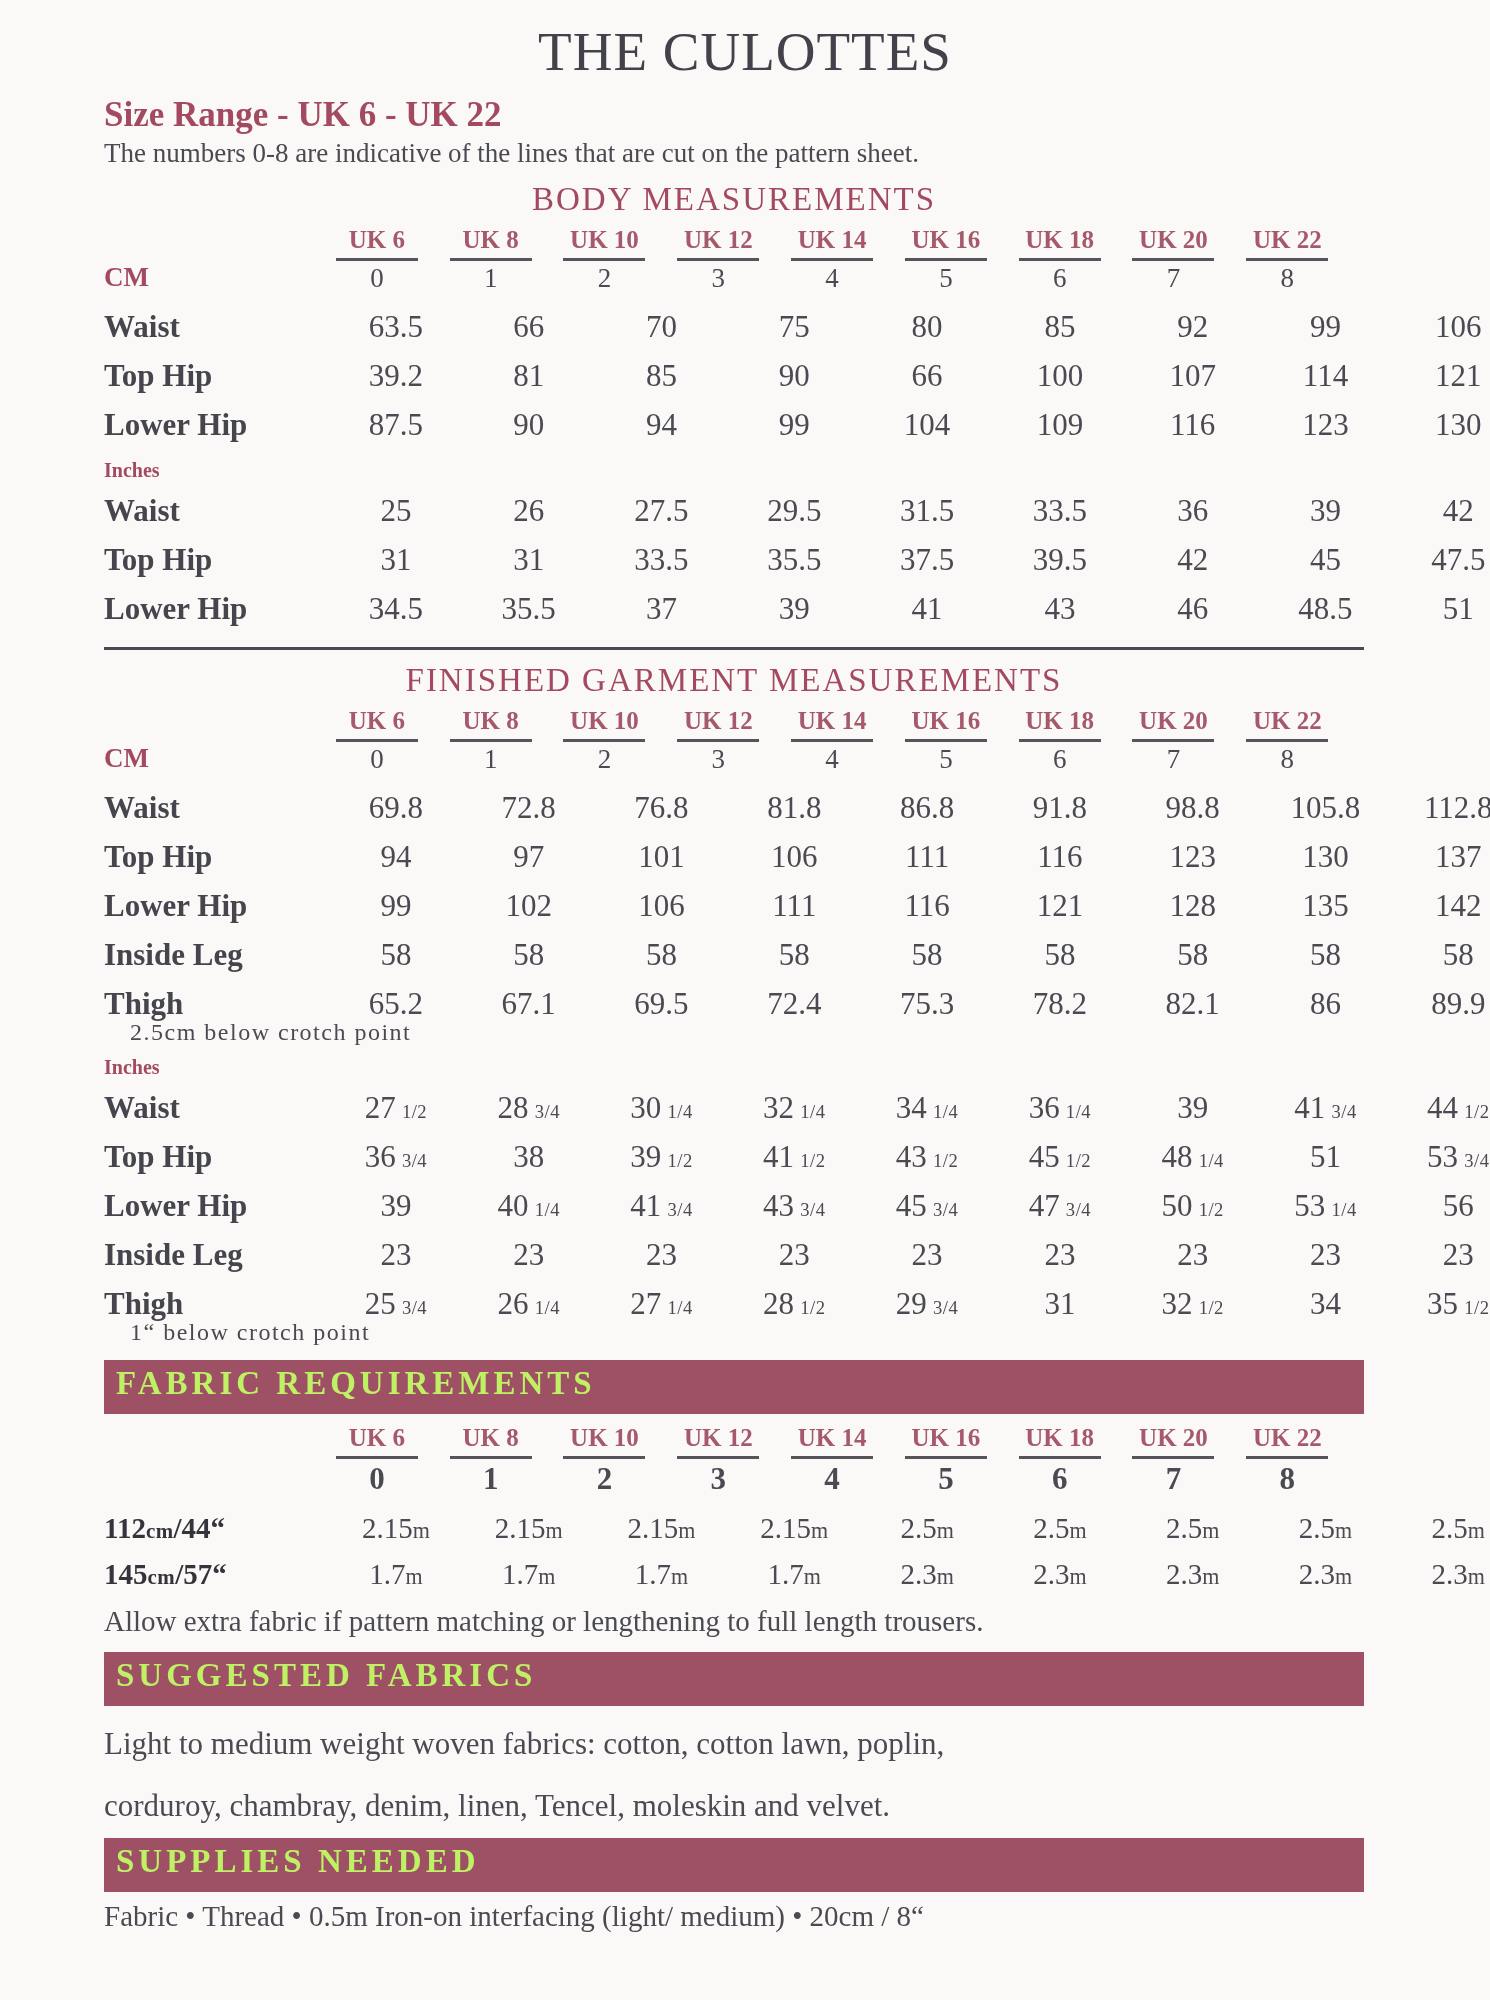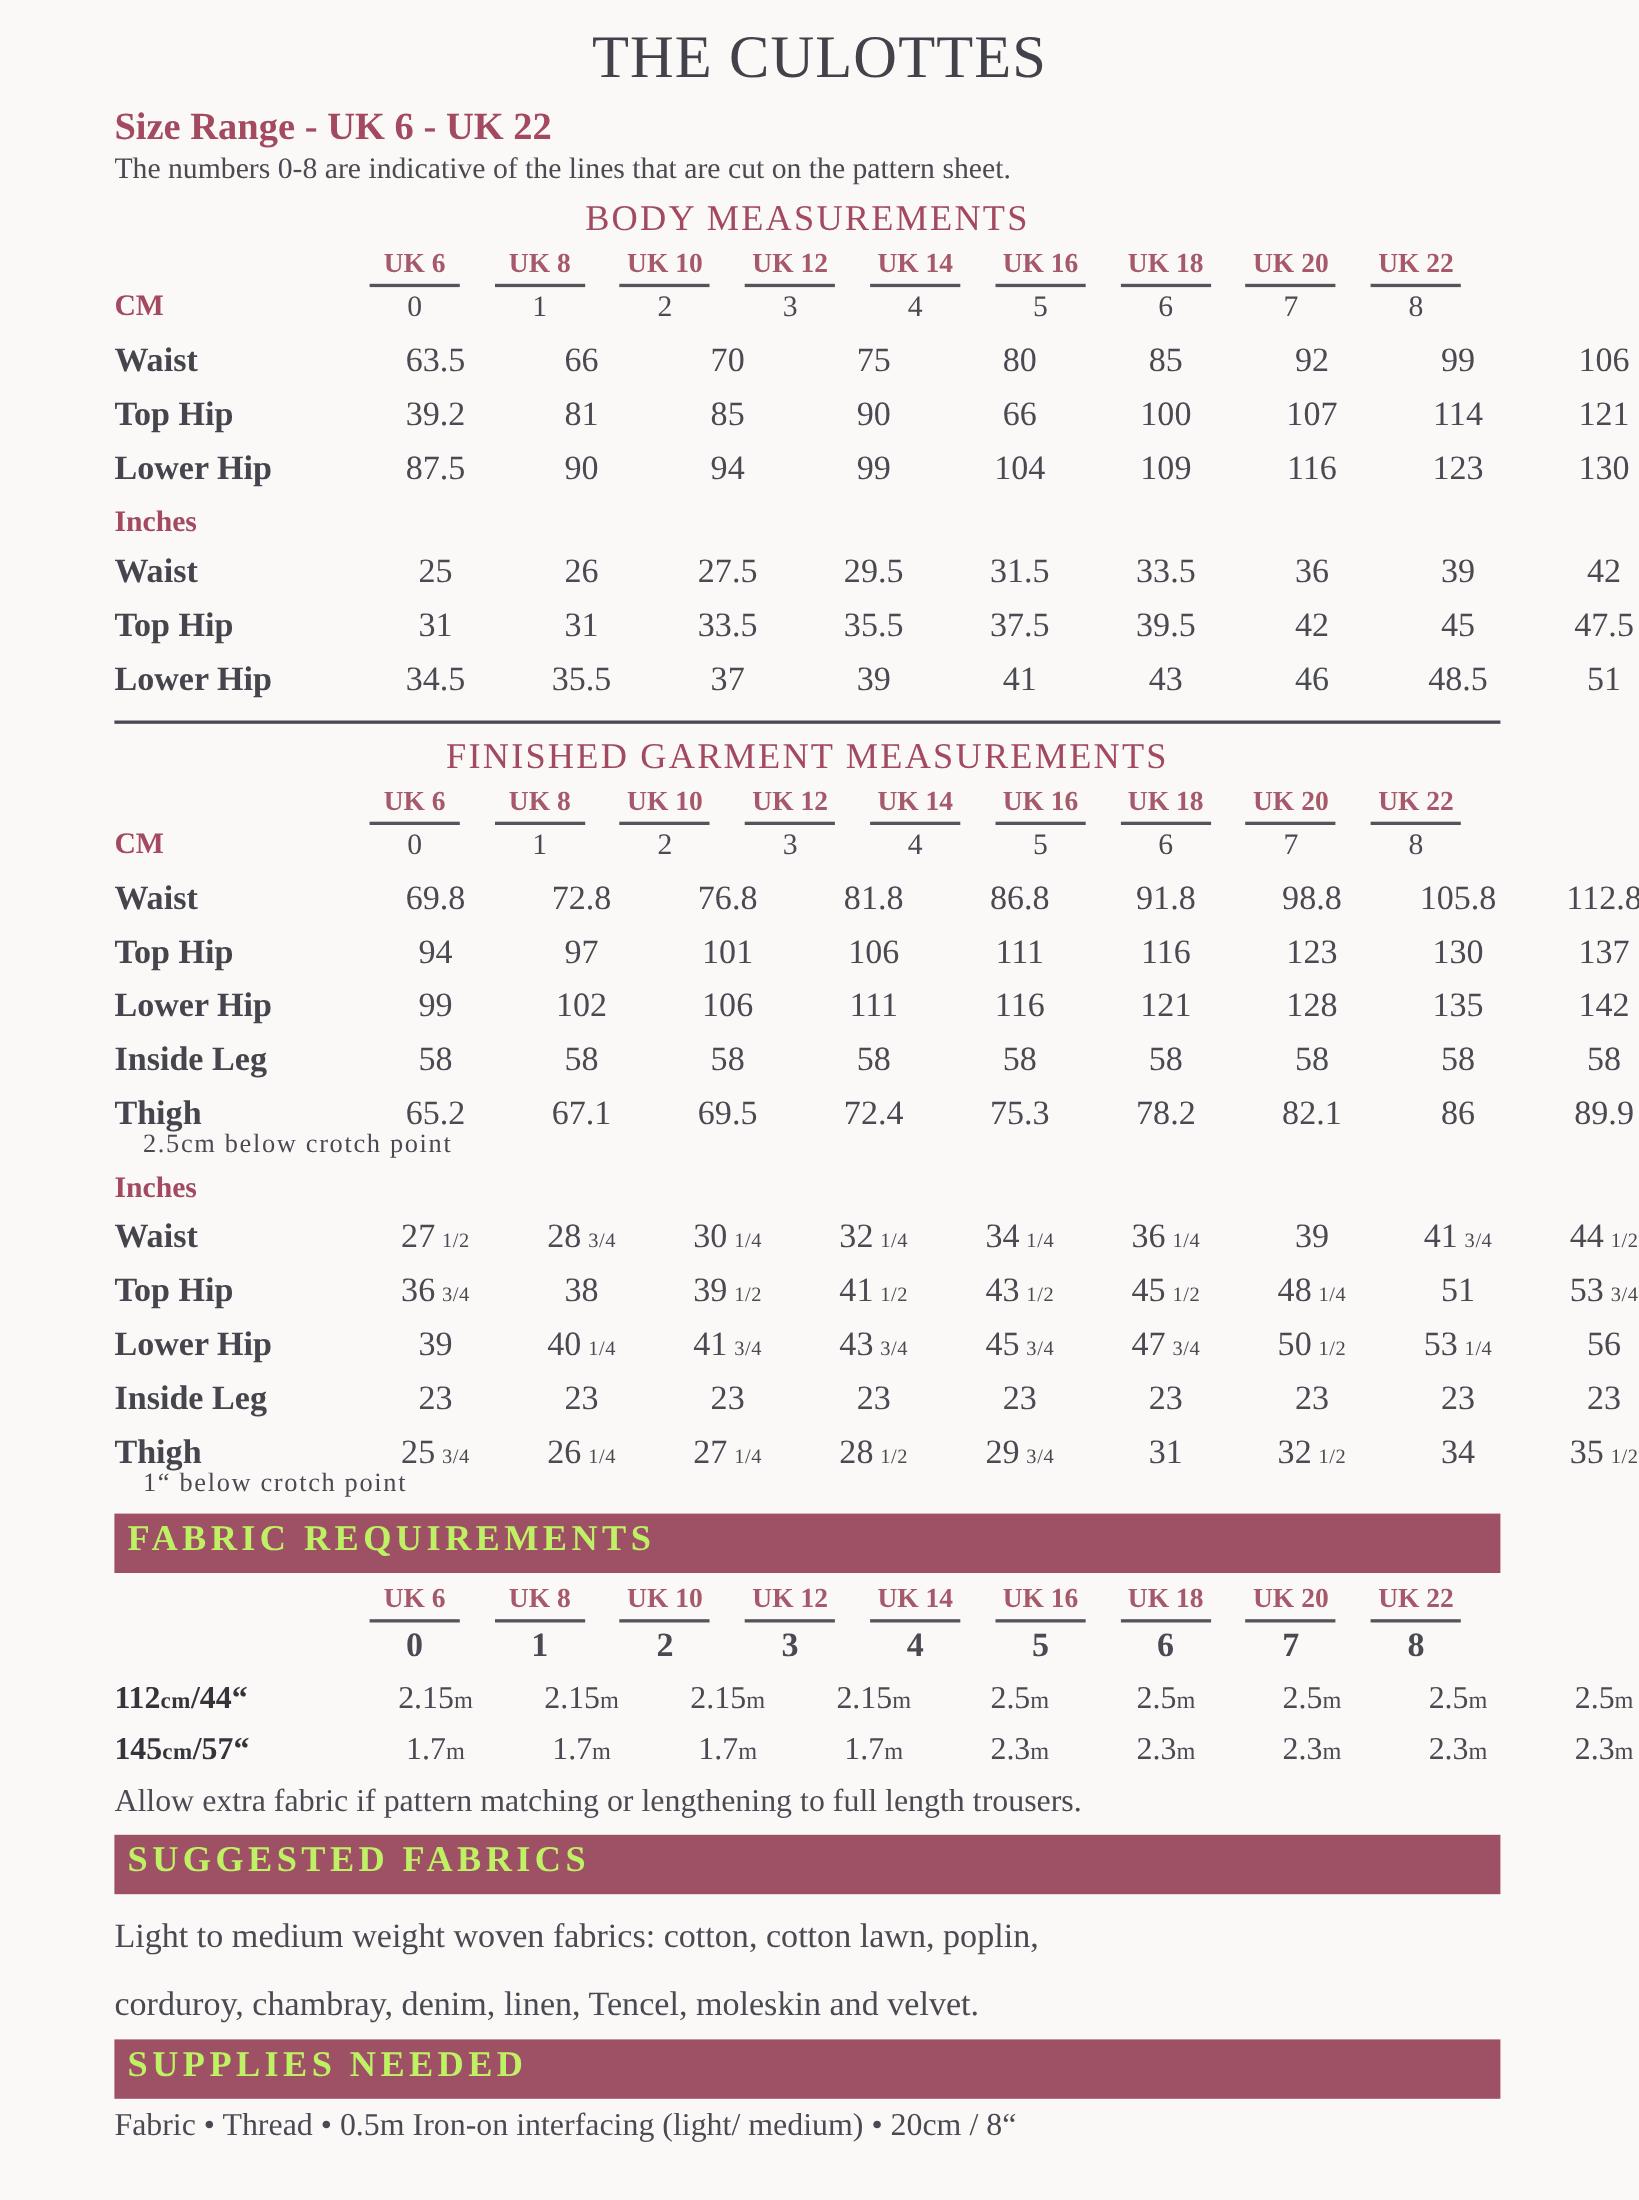--- a/index.html
+++ b/index.html
@@ -102,21 +102,21 @@
   .cmu{font-size:0.72em;letter-spacing:0.5px;}
   .trow.fabric{height:46px;}
   .trow.fabric .tl{font-size:29px;color:#35343b;}
   .trow.fabric .tv{font-size:29px;}
   .rownote{
     font-size:24px;
     letter-spacing:1.5px;
     margin:-9px 0 4px 26px;
   }
   .unit-heading{
-    font-size:27px;
+    font-size:20px;
     font-weight:bold;
     color:var(--accent);
     margin:10px 0 4px;
   }
   .divider{
     border-top:3px solid #4a4952;
     margin:14px 0 8px 0;
   }
   .banner{
     background:var(--banner);

